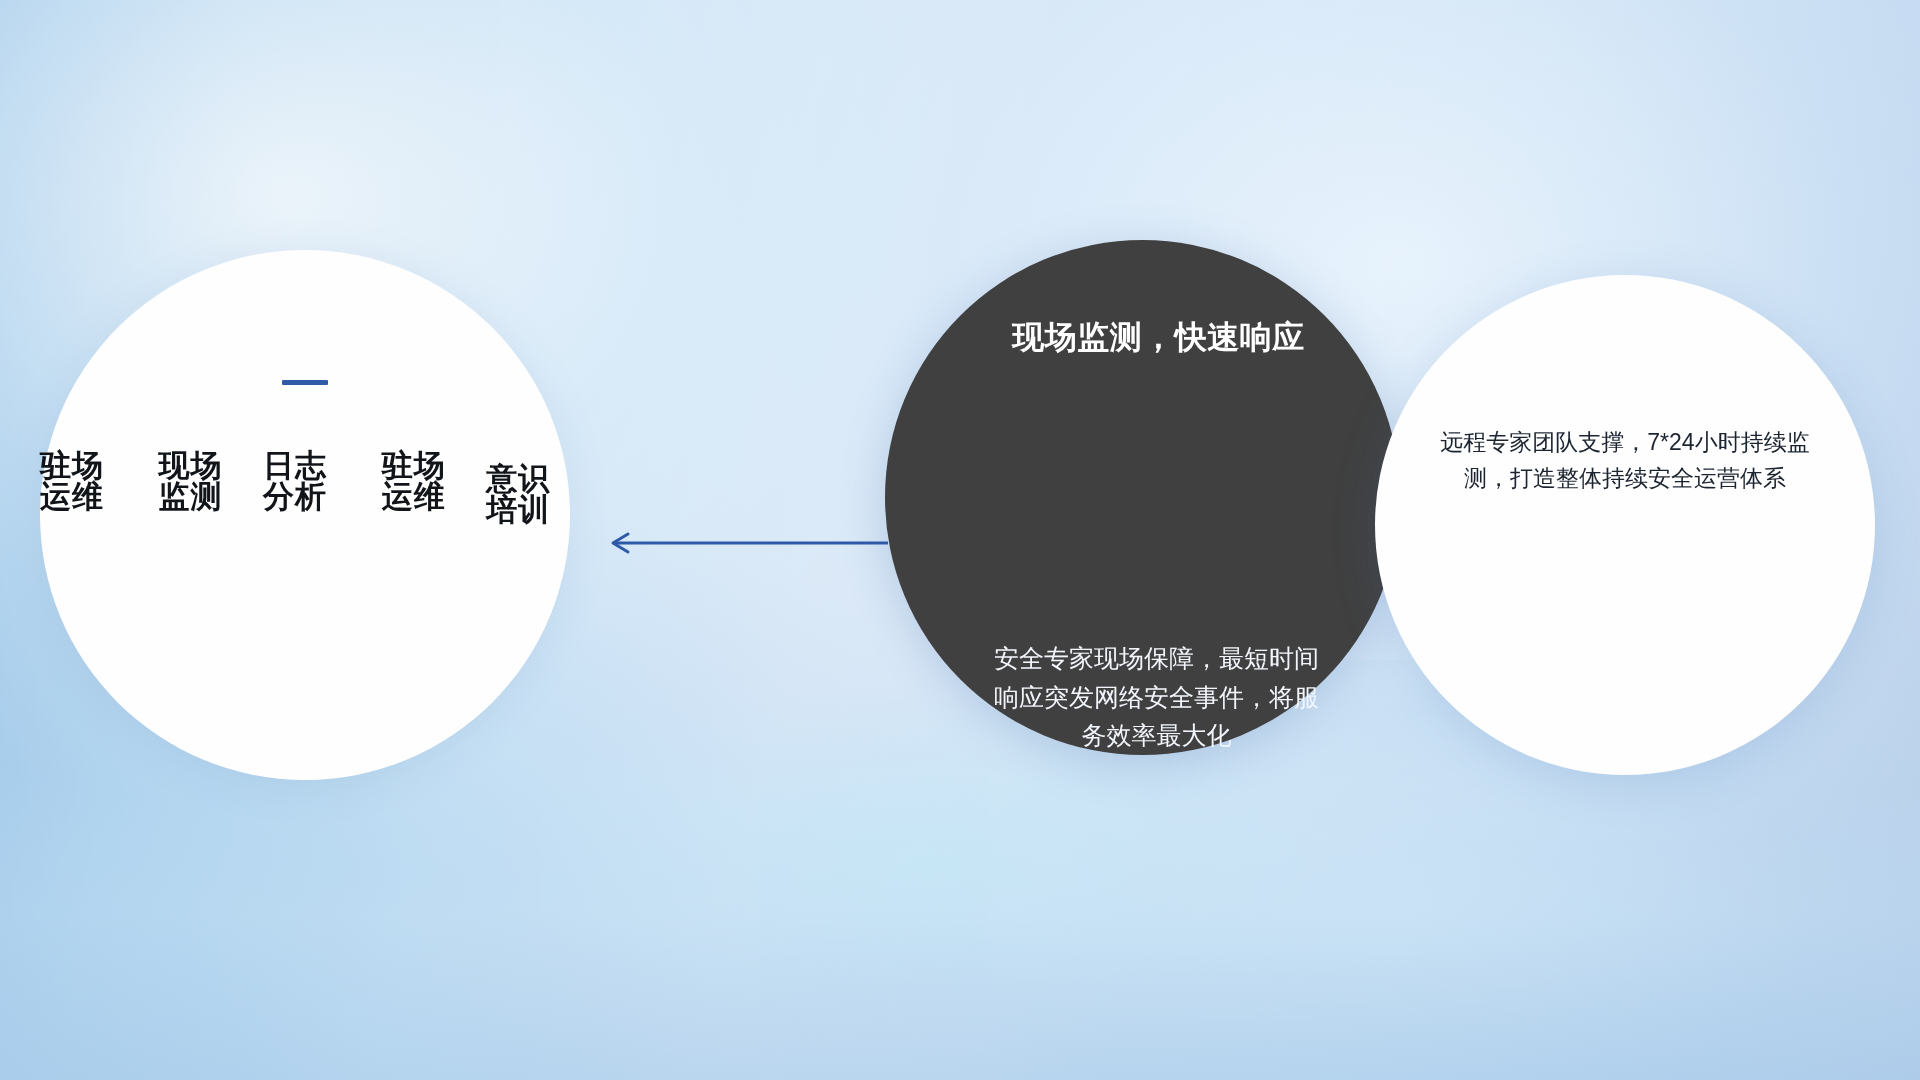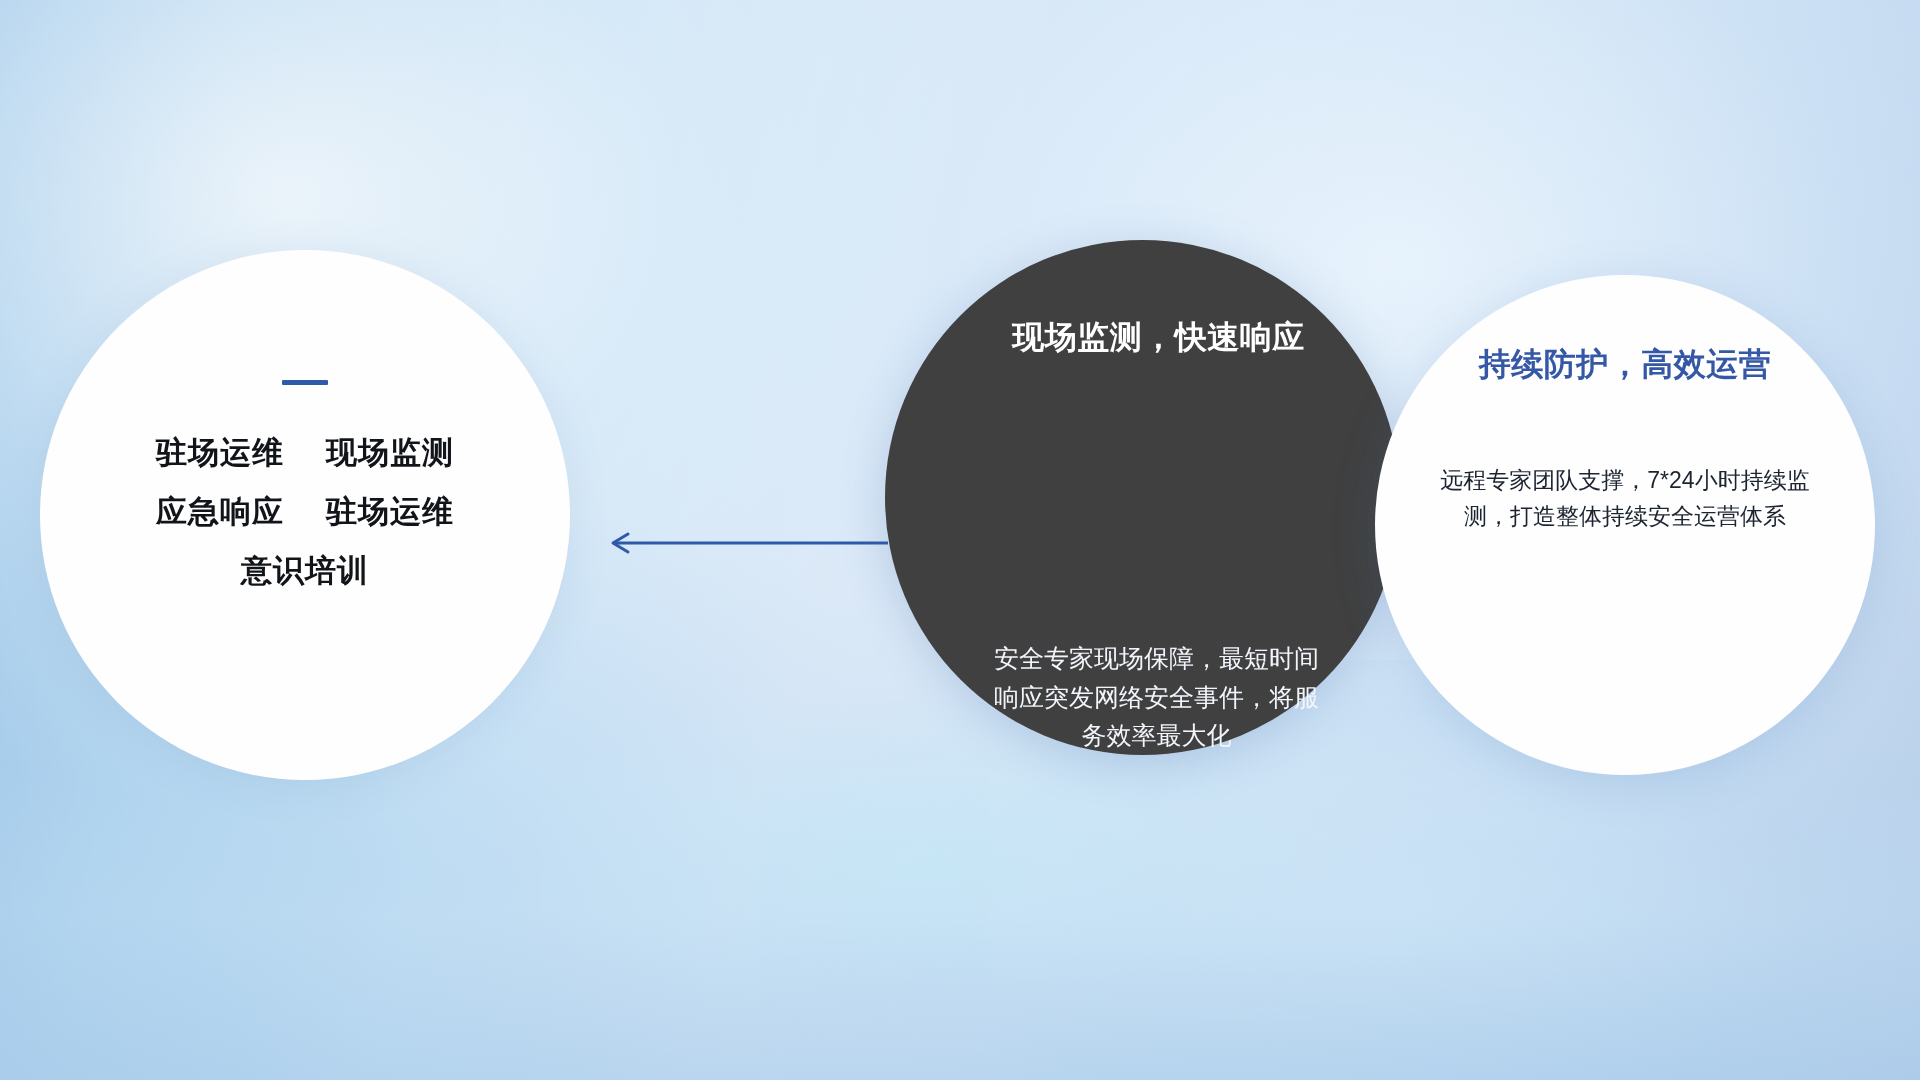--- a/index.html
+++ b/index.html
@@ -58,24 +58,24 @@
     justify-content:space-between;padding-top:78px;z-index:2;}
 
   #circle-right{left:1375px;top:275px;width:500px;height:500px;
     background:#fefeff;
     box-shadow:0 8px 46px rgba(70,110,175,.17);
     justify-content:flex-start;padding-top:70px;z-index:3;}
 
   
   .dash{width:46px;height:5px;background:#2f5aa8;border-radius:1px;
         margin-bottom:52px;}
-  .left-lines{display:flex;flex-direction:column;align-items:center;gap:28px;}
+  .left-lines{display:flex;align-items:center;gap:28px;}
   .left-row{display:flex;gap:42px;font-size:31px;font-weight:bold;
             color:#111418;letter-spacing:1px;line-height:1;}
-  .left-row.single{justify-content:center;}
+  .left-row.single{justify-content:center;margin-top:26px;}
 
   
   .mid-title{font-size:32px;font-weight:bold;color:#ffffff;
              letter-spacing:.5px;line-height:1.2;white-space:nowrap;
              transform:translateX(16px);}
   .mid-body{width:330px;font-size:25px;color:#f2f6fc;
             line-height:1.55;text-align:center;transform:translateX(14px);}
 
   
   .right-title{font-size:32px;font-weight:bold;color:#3457a6;
@@ -103,21 +103,21 @@
   <div class="circle" id="circle-left">
     <div class="dash"></div>
     <div class="left-lines">
 
       <div class="left-row">
         <span>驻场运维</span>
         <span>现场监测</span>
       </div>
 
       <div class="left-row">
-        <span>应急响应</span>
+        <span>日志分析</span>
         <span>驻场运维</span>
       </div>
 
       <div class="left-row single">
         <span>意识培训</span>
       </div>
 
     </div>
   </div>
 
@@ -125,17 +125,16 @@
     <line x1="288" y1="13" x2="14" y2="13" stroke="#2f5aa8" stroke-width="3"></line>
     <polyline points="28,4 13,13 28,22" fill="none" stroke="#2f5aa8" stroke-width="3" stroke-linejoin="round" stroke-linecap="round"></polyline>
   </svg>
 
   <div class="circle" id="circle-mid">
     <div class="mid-title">现场监测，快速响应</div>
     <div class="mid-body">安全专家现场保障，最短时间响应突发网络安全事件，将服务效率最大化</div>
   </div>
 
   <div class="circle" id="circle-right">
-    <div class="right-title">持续防护，高效运营</div>
     <div class="right-body">远程专家团队支撑，7*24小时持续监测，打造整体持续安全运营体系</div>
   </div>
 
 </div>
 
 </body></html>

